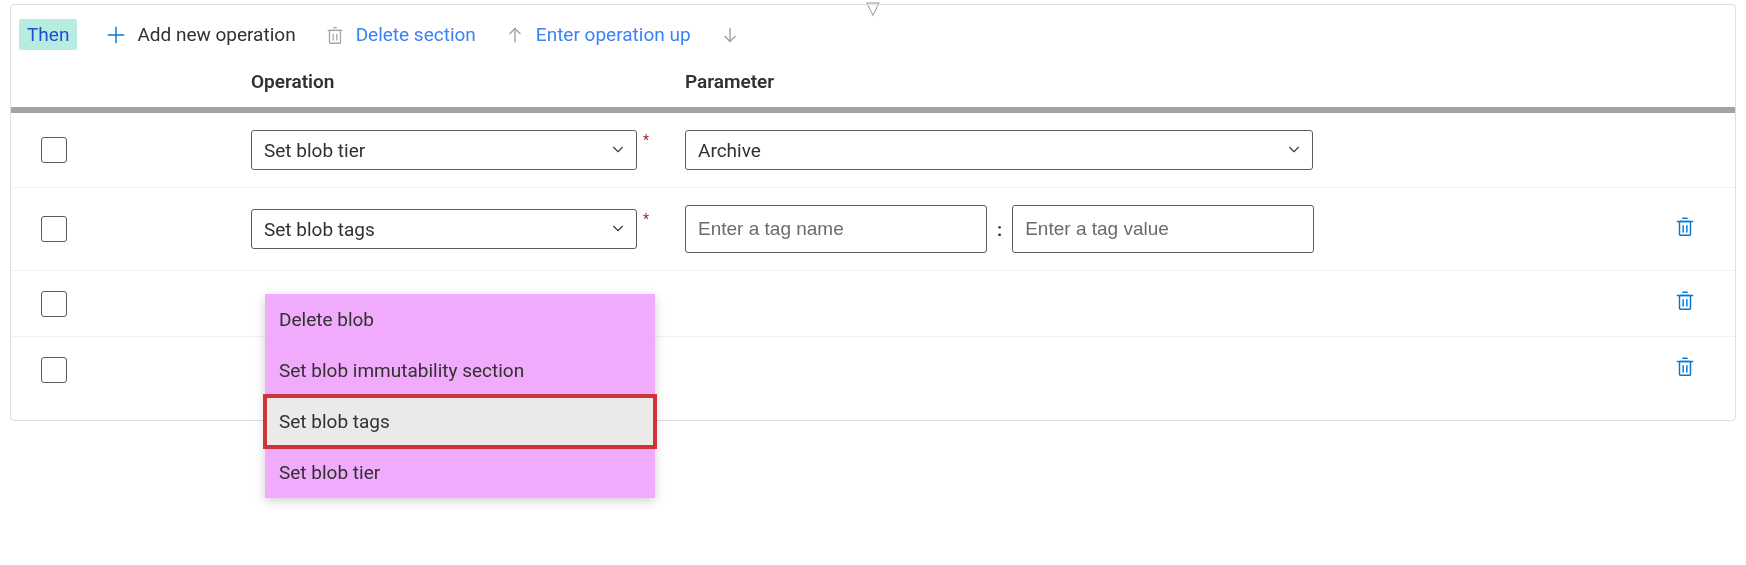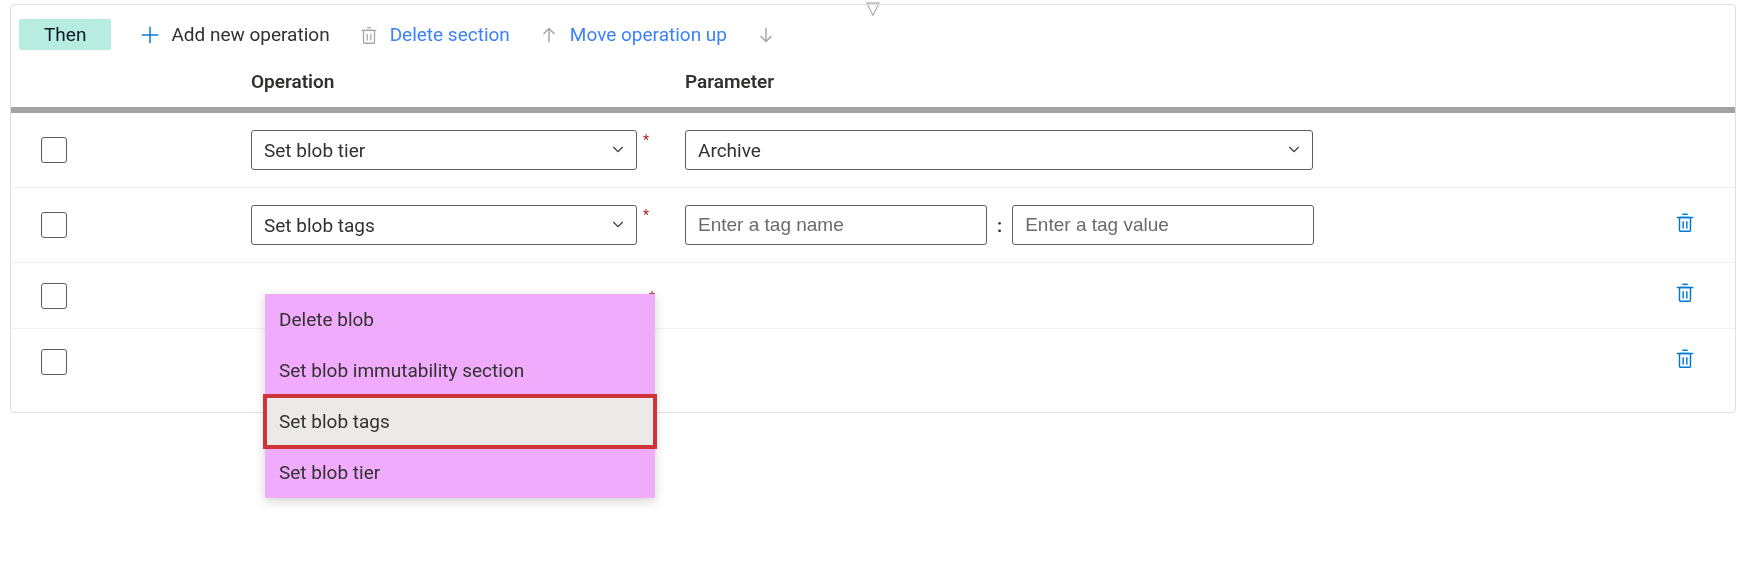--- a/index.html
+++ b/index.html
@@ -35,22 +35,22 @@
     font-size: 18px;
   }
   .toolbar {
     display: flex;
     align-items: center;
     gap: 28px;
     padding: 14px 8px 20px 8px;
   }
   .then-badge {
     background: #b7ece0;
-    color: #0f172a;
-    padding: 4px 25px;
+    color: #1d4ed8;
+    padding: 4px 8px;
     font-size: 19px;
     border-radius: 2px;
   }
   .tb-btn {
     display: inline-flex;
     align-items: center;
     gap: 10px;
     color: #4b4b4b;
     cursor: pointer;
   }
@@ -108,21 +108,21 @@
     font-size: 14px;
     margin-left: 6px;
     align-self: flex-start;
     padding-top: 2px;
   }
   .op-wrap { display: flex; align-items: flex-start; }
   .param-wrap { display:flex; align-items:center; gap:10px; }
 
   .text-input {
     width: 302px;
-    height: 40px;
+    height: 48px;
     border: 1px solid #605e5c;
     border-radius: 3px;
     box-sizing: border-box;
     padding: 0 12px;
     background: #fff;
     color: #323130;
     font-size: 19px;
   }
   .text-input::placeholder { color: #6b6b6b; }
   .colon { color: #323130; font-weight: 600; }
@@ -183,21 +183,21 @@
         <span>Delete section</span>
       </span>
 
       <span class="tb-btn disabled">
         <span class="icon">
           <svg viewBox="0 0 24 24" fill="none" stroke="#a6a4a2" stroke-width="1.6">
               <line x1="12" y1="20" x2="12" y2="5"></line>
               <polyline points="6 11 12 5 18 11"></polyline>
             </svg>
         </span>
-        <span>Move operation up</span>
+        <span>Enter operation up</span>
       </span>
 
       <span class="tb-btn disabled">
         <span class="icon">
           <svg viewBox="0 0 24 24" fill="none" stroke="#a6a4a2" stroke-width="1.6">
               <line x1="12" y1="4" x2="12" y2="19"></line>
               <polyline points="6 13 12 19 18 13"></polyline>
             </svg>
         </span>
       </span>

